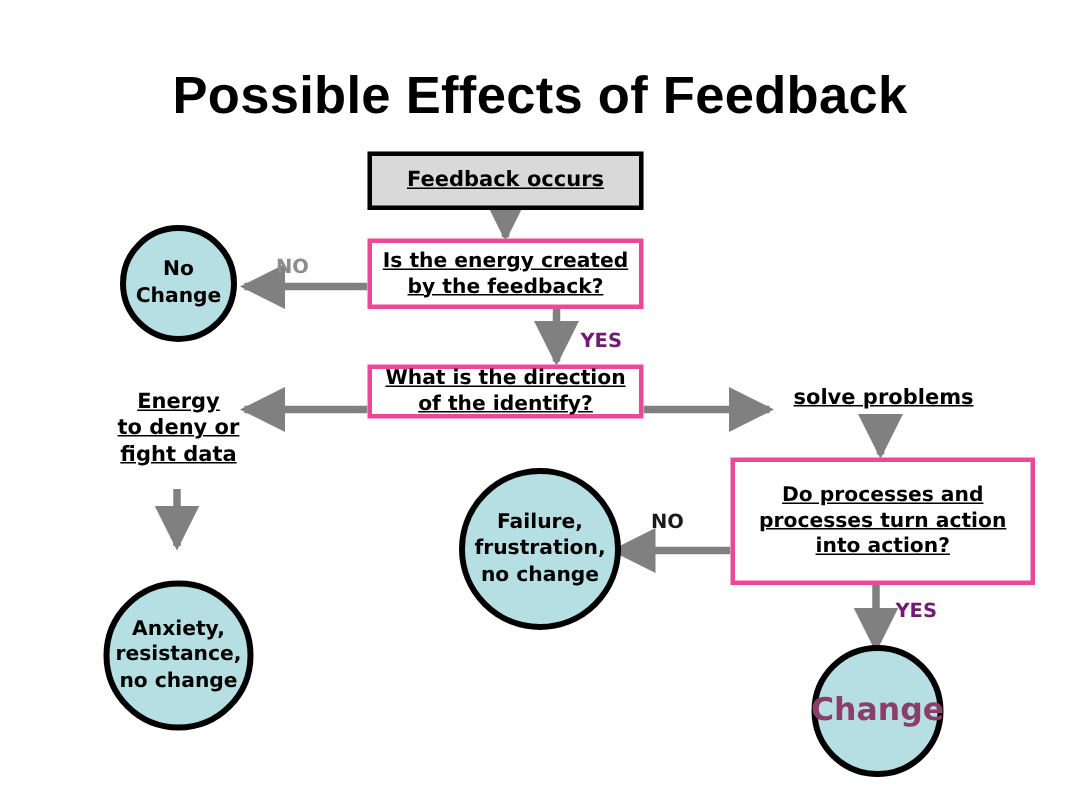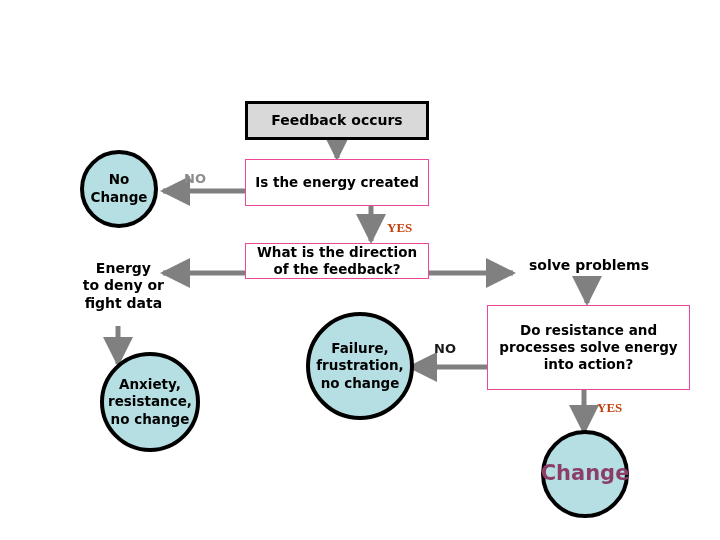--- a/index.html
+++ b/index.html
@@ -36,31 +36,32 @@
     position: absolute;
     box-sizing: border-box;
     display: flex;
     align-items: center;
     justify-content: center;
     text-align: center;
     font-family: "DejaVu Sans", sans-serif;
     font-weight: bold;
     color: #000000;
     line-height: 1.25;
+    text-decoration: underline;
   }
 
   
   .box-gray {
     background: #d9d9d9;
     border: 3px solid #000000;
     font-size: 14px;
   }
   .box-white {
     background: #ffffff;
-    border: 1px solid #ec4899;
+    border: 3px solid #ec4899;
     font-size: 13.5px;
   }
   .plain {
     background: transparent;
     border: none;
     font-size: 14px;
   }
 
   
   .circle {
@@ -87,37 +88,38 @@
   
   .edge-label {
     position: absolute;
     font-family: "DejaVu Sans", sans-serif;
     font-weight: bold;
     font-size: 13px;
     white-space: nowrap;
   }
   .label-no-gray  { color: #8c8c8c; }
   .label-no-dark  { color: #1a1a1a; }
-  .label-yes      { color: #c2410c; font-family: Liberation Serif, serif; }
+  .label-yes      { color: #701a75; }
 
   
   .arrow-svg {
     position: absolute;
     left: 0;
     top: 0;
     width: 720px;
     height: 540px;
     pointer-events: none;
   }
 </style>
 </head>
 <body>
 
 <div id="slide">
 
+  <div class="title">Possible Effects of Feedback</div>
 
   <svg class="arrow-svg" viewBox="0 0 720 540" xmlns="http://www.w3.org/2000/svg">
     <defs>
       <marker id="ah" markerWidth="7" markerHeight="7" refX="5.4" refY="3" orient="auto" markerUnits="strokeWidth">
         <path d="M0,0 L6,3 L0,6 z" fill="#808080"></path>
       </marker>
     </defs>
 
     <line x1="337" y1="140" x2="337" y2="158" stroke="#808080" stroke-width="5" marker-end="url(#ah)"></line>
 
@@ -143,69 +145,70 @@
   <div class="circle" style="left:80px; top:150px; width:78px; height:78px;">
     <span>
       <span>No</span><br>
       <span>Change</span>
     </span>
   </div>
 
   <div class="node box-white" style="left:245px; top:159px; width:184px; height:47px;">
     <span>
       <span>Is the energy created</span><br>
+      <span>by the feedback?</span>
     </span>
   </div>
 
   <div class="edge-label label-no-gray" style="left:184px; top:171px;">NO</div>
 
   <div class="edge-label label-yes" style="left:387px; top:220px;">YES</div>
 
-  <div class="node plain" style="left:42px; top:250px; width:122px; height:72px;justify-content:flex-end;">
+  <div class="node plain" style="left:58px; top:250px; width:122px; height:72px;">
     <span>
       <span>Energy</span><br>
       <span>to deny or</span><br>
       <span>fight data</span>
     </span>
   </div>
 
   <div class="node box-white" style="left:245px; top:243px; width:184px; height:36px;">
     <span>
       <span>What is the direction</span><br>
-      <span>of the feedback?</span>
+      <span>of the identify?</span>
     </span>
   </div>
 
   <div class="node plain" style="left:505px; top:212px; width:168px; height:72px;">
     <span>
       <br>
       <br>
       <span>solve problems</span>
     </span>
   </div>
 
   <div class="node box-white" style="left:487px; top:305px; width:203px; height:85px;">
     <span>
-      <span>Do resistance and</span><br>
-      <span>processes solve energy</span><br>
+      <span>Do processes and</span><br>
+      <span>processes turn action</span><br>
       <span>into action?</span>
     </span>
   </div>
 
   <div class="edge-label label-no-dark" style="left:434px; top:341px;">NO</div>
 
   <div class="circle" style="left:306px; top:312px; width:108px; height:108px;">
     <span>
       <span>Failure,</span><br>
       <span>frustration,</span><br>
       <span>no change</span>
     </span>
   </div>
 
-  <div class="circle" style="left:69px; top:352px; width:100px; height:100px;margin-left:31px;">
+  <div class="circle" style="left:69px; top:387px; width:100px; height:100px;">
     <span>
       <span>Anxiety,</span><br>
       <span>resistance,</span><br>
       <span>no change</span>
     </span>
   </div>
 
   <div class="edge-label label-yes" style="left:597px; top:400px;">YES</div>
 
   <div class="circle big-label" style="left:541px; top:430px; width:88px; height:88px;">

